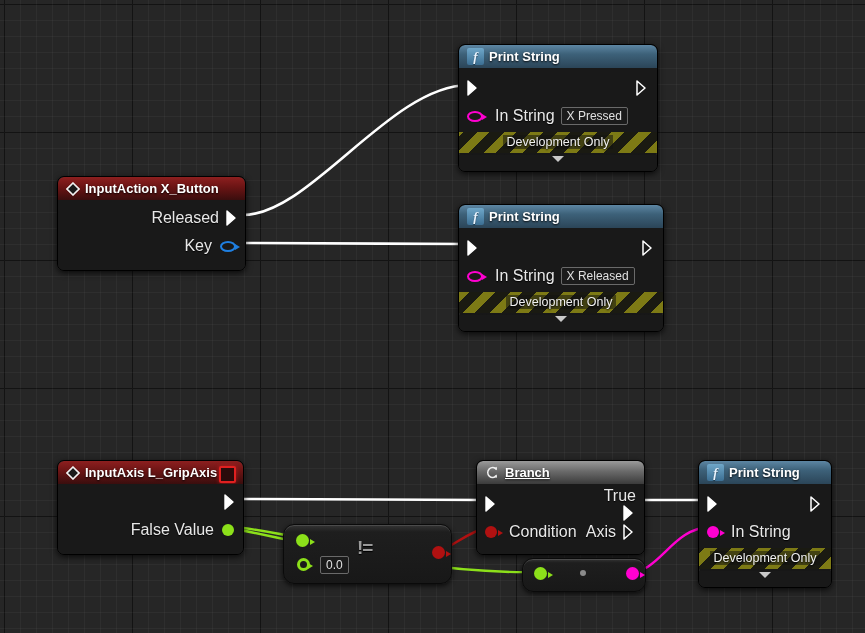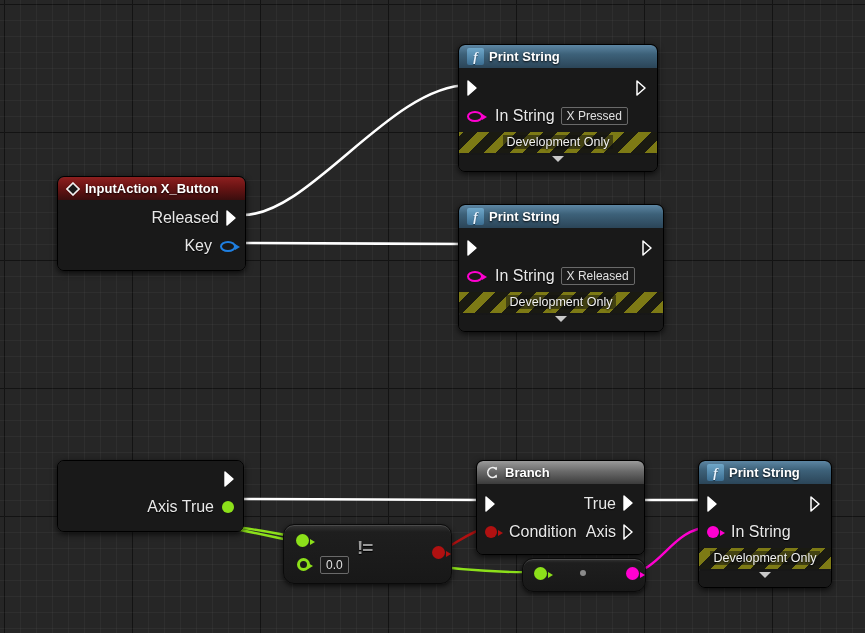--- a/index.html
+++ b/index.html
@@ -35,21 +35,21 @@
     font-size:13px;font-weight:bold;color:#fff;
     text-shadow:0 1px 2px rgba(0,0,0,.9);
     padding-left:8px;
     border-radius:6px 6px 0 0;
     white-space:nowrap;
     display:flex;align-items:center;
   }
   .nhead .htitle{margin-left:5px;}
   .head-event{background:linear-gradient(to bottom,#8d1f1f 0%,#6a1414 45%,#3a0e0e 100%);}
   .head-func{background:linear-gradient(to bottom,#5d86a3 0%,#3d6179 40%,#2b4558 100%);}
-  .head-pure{background:linear-gradient(to bottom,#9a9a9a 0%,#6a6a6a 45%,#3b3b3b 100%);}
+  .head-pure{background:linear-gradient(to bottom,#9a9a9a 0%,#6a6a6a 45%,#3b3b3b 100%);text-decoration:underline;}
   .nbody{position:relative;background:#191919;}
 
   
   .row{position:relative;height:28px;display:flex;align-items:center;}
   .row.right{justify-content:flex-end;}
   .plabel{font-size:16px;color:#e8e8e8;text-shadow:0 1px 1px #000;white-space:nowrap;}
 
   
   .exec{width:13px;height:16px;flex:0 0 13px;}
   .exec svg{display:block;}
@@ -230,30 +230,39 @@
       <span>Development Only</span>
     </div>
     <div class="caret">
       <svg width="14" height="8" viewBox="0 0 14 8">
           <path d="M1,1 L13,1 L7,7 Z" fill="#c9c9c9"></path>
         </svg>
     </div>
   </div>
 
   <div class="node" style="left:57px;top:460px;width:185px;">
+    <div class="nhead head-event">
+      <span class="icn">
+        <svg width="14" height="14" viewBox="0 0 14 14">
+            <polygon points="7,1 13,7 7,13 1,7" fill="#1a1a1a" stroke="#f2f2f2" stroke-width="1.6"></polygon>
+          </svg>
+      </span>
+      <span class="htitle">InputAxis L_GripAxis</span>
+      <span class="badge-red"></span>
+    </div>
     <div class="nbody" style="padding:4px 0 10px;">
       <div class="row right" style="padding-right:6px;">
         <span class="exec">
           <svg width="13" height="16" viewBox="0 0 13 16">
               <path d="M1,1 L9,8 L1,15 Z" fill="#ffffff" stroke="#ffffff" stroke-width="1.4" stroke-linejoin="round"></path>
             </svg>
         </span>
       </div>
       <div class="row right" style="padding-right:9px;">
-        <span class="plabel">Axis True</span>
+        <span class="plabel">False Value</span>
         <span class="dotpin solid noarrow" style="color:#8ce01a;margin-left:8px;"></span>
       </div>
     </div>
   </div>
 
   <div class="compact" style="left:283px;top:524px;width:167px;height:58px;">
     <span class="cpin solid" style="color:#8ce01a;left:12px;top:9px;"></span>
     <span class="cpin hollow" style="color:#8ce01a;left:13px;top:33px;"></span>
     <span class="valbox" style="position:absolute;left:36px;top:31px;margin:0;text-align:right;">0.0</span>
     <span class="op" style="left:73px;top:12px;">!=</span>
@@ -271,21 +280,21 @@
       </span>
       <span class="htitle">Branch</span>
     </div>
     <div class="nbody" style="padding:6px 0 8px;">
       <div class="row" style="padding:0 8px;justify-content:space-between;">
         <span class="exec">
           <svg width="13" height="16" viewBox="0 0 13 16">
               <path d="M1,1 L9,8 L1,15 Z" fill="#ffffff" stroke="#ffffff" stroke-width="1.4" stroke-linejoin="round"></path>
             </svg>
         </span>
-        <span style="display:flex;align-items:flex-start;">
+        <span style="display:flex;align-items:flex-end;flex-direction:column;">
           <span class="plabel">True</span>
           <span class="exec" style="margin-left:7px;">
             <svg width="13" height="16" viewBox="0 0 13 16">
                 <path d="M1,1 L9,8 L1,15 Z" fill="#ffffff" stroke="#ffffff" stroke-width="1.4" stroke-linejoin="round"></path>
               </svg>
           </span>
         </span>
       </div>
       <div class="row" style="padding:0 8px;justify-content:space-between;">
         <span style="display:flex;align-items:center;">

